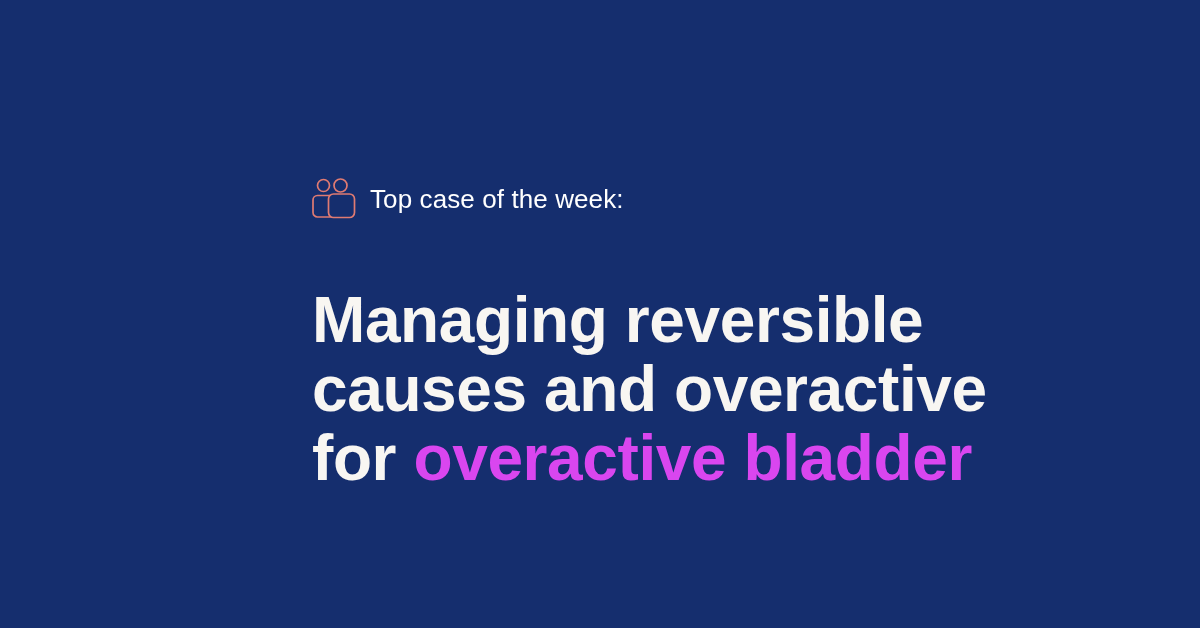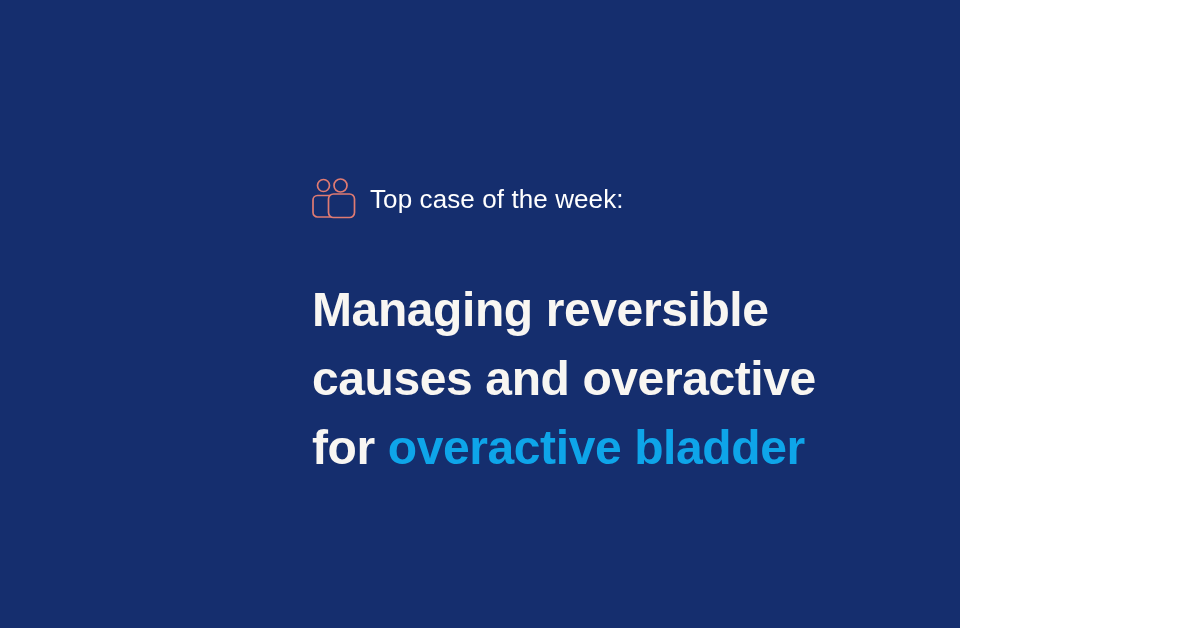--- a/index.html
+++ b/index.html
@@ -9,21 +9,21 @@
   body {
     width: 1200px;
     height: 628px;
     overflow: hidden;
     font-family: "Liberation Sans", sans-serif;
     -webkit-font-smoothing: antialiased;
   }
 
   #card {
     position: relative;
-    width: 960px;
+    width: 1200px;
     height: 628px;
     background: #152E6E;
     box-sizing: border-box;
   }
 
   
   #eyebrow-row {
     position: absolute;
     left: 312px;
     top: 178px;
@@ -47,34 +47,34 @@
     letter-spacing: 0.1px;
     white-space: nowrap;
   }
 
   
   #headline {
     position: absolute;
     left: 312px;
     top: 243px;
     width: 640px;
-    font-size: 48px;
+    font-size: 64px;
     font-weight: bold;
     line-height: 69px;
     color: #F8F6F2;
     letter-spacing: -0.4px;
   }
 
   #headline .line {
     display: block;
     white-space: nowrap;
   }
 
   #headline .accent {
-    color: #0ea5e9;
+    color: #d946ef;
   }
 </style>
 </head>
 <body>
 
 <div id="card">
 
   <div id="eyebrow-row">
 
     <svg id="people-icon" viewBox="0 0 45 41" fill="none" xmlns="http://www.w3.org/2000/svg" aria-hidden="true">

